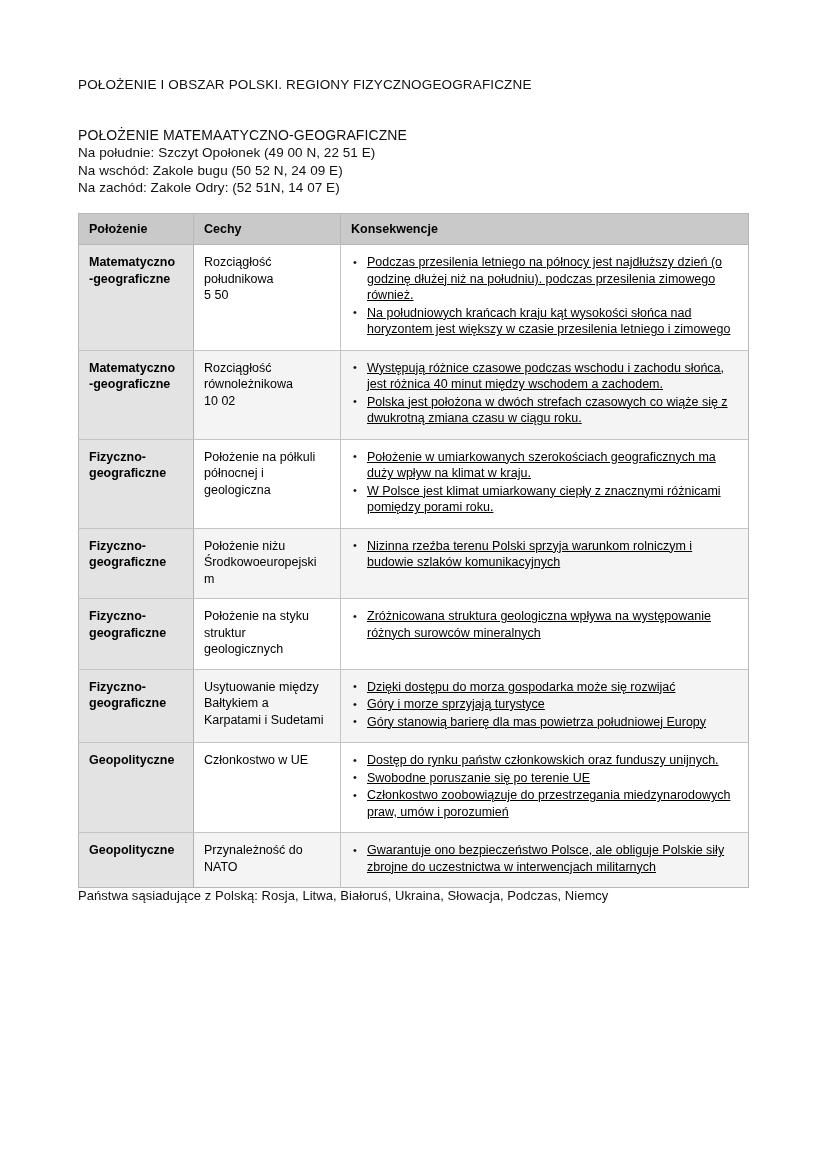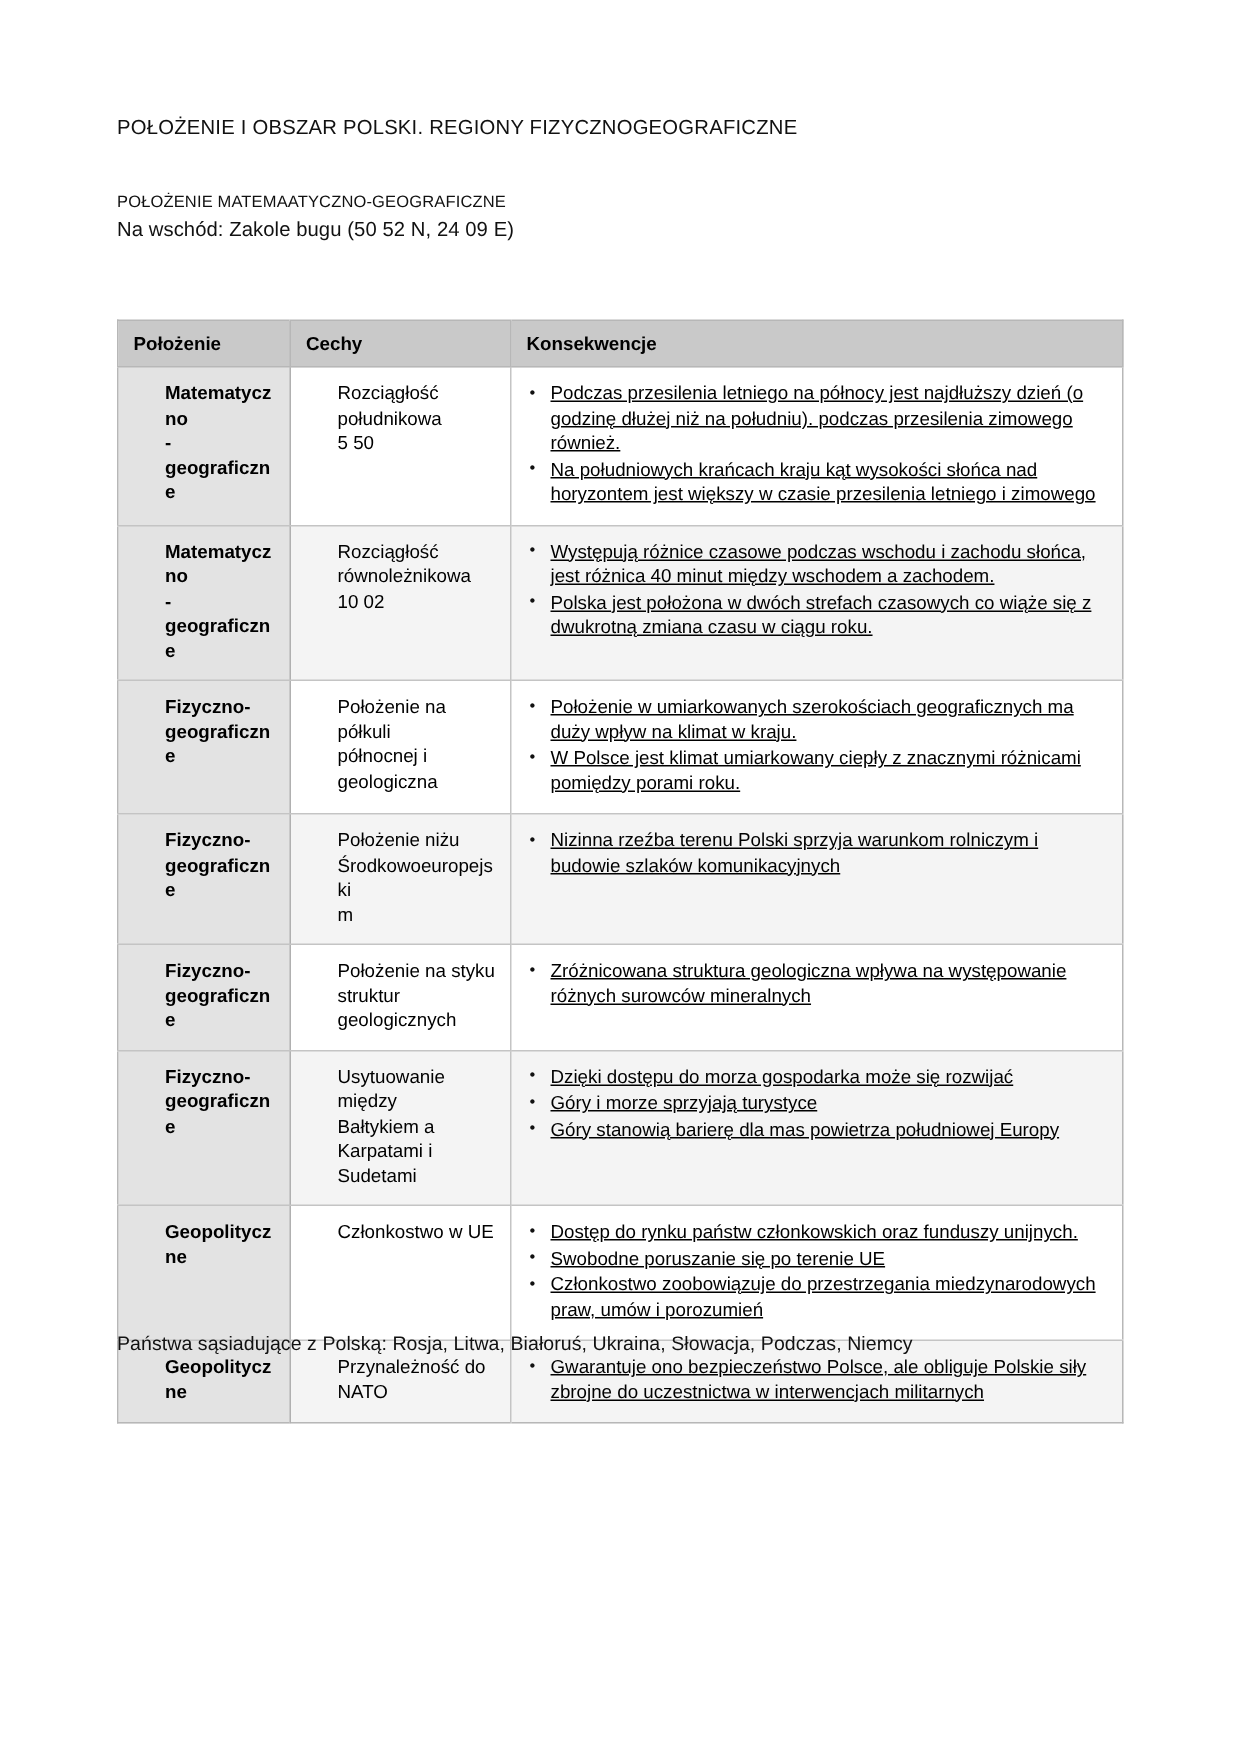--- a/index.html
+++ b/index.html
@@ -31,21 +31,21 @@
     color: #111;
     white-space: nowrap;
   }
   .section-block {
     position: absolute;
     left: 78px;
     top: 127px;
     width: 660px;
   }
   .section-heading {
-    font-size: 11px;
+    font-size: 14px;
     line-height: 17px;
     letter-spacing: 0.1px;
     color: #111;
     white-space: nowrap;
   }
   .coord-line {
     font-size: 13.5px;
     line-height: 17.5px;
     letter-spacing: 0.05px;
     color: #111;
@@ -119,42 +119,44 @@
   }
   ul.cons li::before {
     content: "\2022";
     position: absolute;
     left: 2px;
     top: -0.5px;
     font-size: 11px;
     line-height: 17px;
     color: #111;
   }
-  .cell-lines div { line-height: 16.5px; margin-left: 21px; }
+  .cell-lines div { line-height: 16.5px; }
 
   .footnote {
     position: absolute;
     left: 78px;
     top: 888px;
     font-size: 13px;
     letter-spacing: 0.05px;
     color: #111;
     white-space: nowrap;
   }
 </style>
 </head>
 <body>
 
 <div class="page">
 
   <div class="doc-title">POŁOŻENIE I OBSZAR POLSKI. REGIONY FIZYCZNOGEOGRAFICZNE</div>
 
   <div class="section-block">
     <div class="section-heading">POŁOŻENIE MATEMAATYCZNO-GEOGRAFICZNE</div>
+    <div class="coord-line">Na południe: Szczyt Opołonek (49 00 N, 22 51 E)</div>
     <div class="coord-line">Na wschód: Zakole bugu (50 52 N, 24 09 E)</div>
+    <div class="coord-line">Na zachód: Zakole Odry: (52 51N, 14 07 E)</div>
   </div>
 
   <div class="tbl-wrap">
     <table class="main-tbl">
       <colgroup>
         <col class="c1">
           <col class="c2">
           <col class="c3">
       </colgroup>
       <thead>

